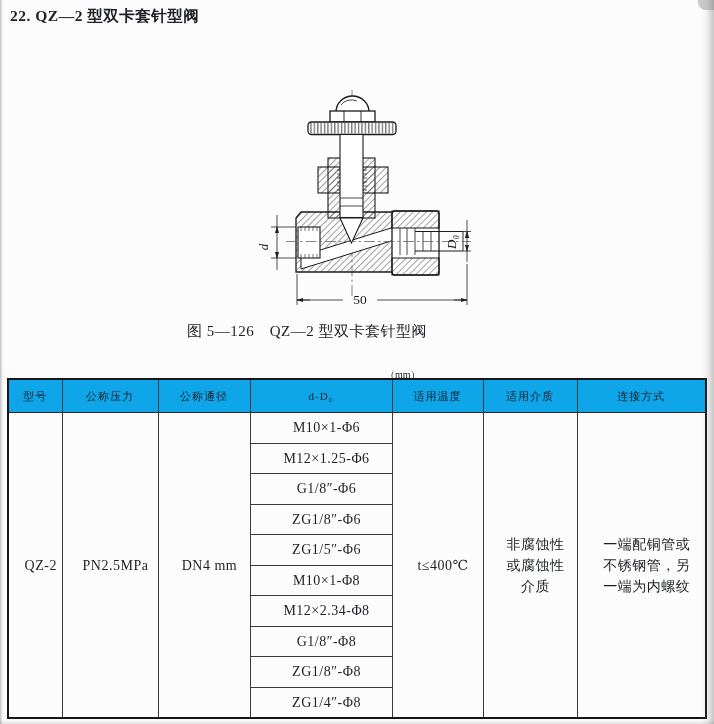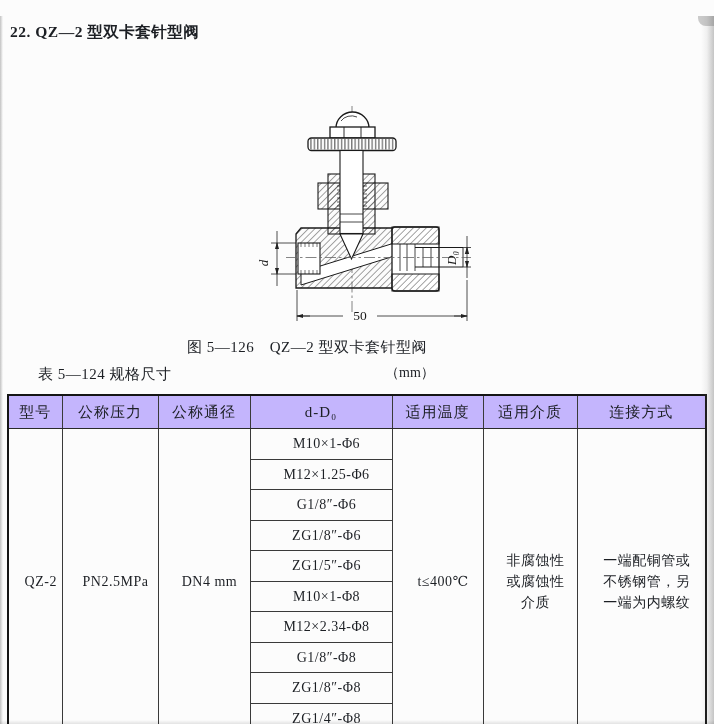--- a/index.html
+++ b/index.html
@@ -3,60 +3,60 @@
 <meta charset="utf-8">
 <style>
   html,body{margin:0;padding:0;}
   body{
     width:714px;height:724px;position:relative;overflow:hidden;
     background:#fcfcfc;
     font-family:"Liberation Serif","DejaVu Serif",serif;
     color:#1c1f24;
     -webkit-font-smoothing:antialiased;
   }
-  .page{position:absolute;inset:0;margin-top:16px;}
+  .page{position:absolute;inset:0;}
   
   .edge-left{position:absolute;left:0;top:0;width:3px;height:724px;
     background:linear-gradient(to right,#c2c2c2,rgba(200,200,200,0));}
   .edge-right{position:absolute;right:0;top:0;width:13px;height:724px;
     background:linear-gradient(to right,rgba(130,130,130,0) 0%,rgba(130,130,130,.10) 45%,rgba(120,120,120,.42) 100%);}
   .edge-bottom{position:absolute;left:0;bottom:0;width:714px;height:4px;
     background:linear-gradient(to bottom,rgba(0,0,0,0),rgba(0,0,0,.10));}
   .corner-tr{position:absolute;right:0;top:0;width:16px;height:10px;background:rgba(110,110,110,.35);
     border-bottom-left-radius:8px;}
 
   .heading{position:absolute;left:10px;top:6px;font-size:15.5px;font-weight:bold;letter-spacing:.5px;}
   .para{position:absolute;left:12px;top:36px;width:678px;font-size:15.5px;line-height:24px;
     text-indent:2em;letter-spacing:.3px;}
 
   .figure{position:absolute;left:0;top:84px;width:714px;height:238px;}
   .figure svg{position:absolute;left:0;top:0;}
   .fig-caption{position:absolute;left:0;top:322px;width:614px;text-align:center;
     font-size:15px;letter-spacing:.5px;}
   .tbl-caption{position:absolute;left:38px;top:349px;font-size:15px;letter-spacing:.5px;}
-  .tbl-unit{position:absolute;left:385px;top:348px;font-size:14px;}
+  .tbl-unit{position:absolute;left:385px;top:368px;font-size:10px;}
 
   table.spec{
     position:absolute;left:7px;top:378px;border-collapse:collapse;table-layout:fixed;
     width:698px;font-size:14px;
   }
   table.spec col.c0{width:54px}
   table.spec col.c1{width:96px}
   table.spec col.c2{width:92px}
   table.spec col.c3{width:142px}
   table.spec col.c4{width:91px}
   table.spec col.c5{width:94px}
   table.spec col.c6{width:129px}
   table.spec th,table.spec td{
     border:1px solid #3a3a3a;text-align:center;vertical-align:middle;
     padding:0 2px;white-space:pre-line;line-height:21px;
   }
   table.spec{border:2px solid #151515;}
   table.spec th{
-    background:#c4b5fd;font-weight:normal;font-size:15px;height:32px;letter-spacing:1px;
+    background:#0ea5e9;font-weight:normal;font-size:11px;height:32px;letter-spacing:1px;
     border-bottom:1px solid #2a2a2a;
   }
   table.spec td{height:29.5px;letter-spacing:.5px;padding-left:13px;}
 </style>
 </head>
 <body>
 
 <div class="page">
 
   <div class="heading">22. QZ—2 型双卡套针型阀</div>
@@ -175,21 +175,20 @@
         <line x1="454" y1="300" x2="467" y2="300" marker-end="url(#arr)"></line>
         <line x1="297" y1="300" x2="343" y2="300"></line>
         <line x1="377" y1="300" x2="467" y2="300"></line>
         <text x="360" y="304" text-anchor="middle" font-size="13.5" fill="#1a1a1a" stroke="none">50</text>
       </g>
     </svg>
   </div>
 
   <div class="fig-caption">图 5—126　QZ—2 型双卡套针型阀</div>
 
-  <div class="tbl-caption">表 5—124 规格尺寸</div>
   <div class="tbl-unit">（mm）</div>
 
   <table class="spec">
     <colgroup>
       <col class="c0">
         <col class="c1">
         <col class="c2">
         <col class="c3">
         <col class="c4">
         <col class="c5">

